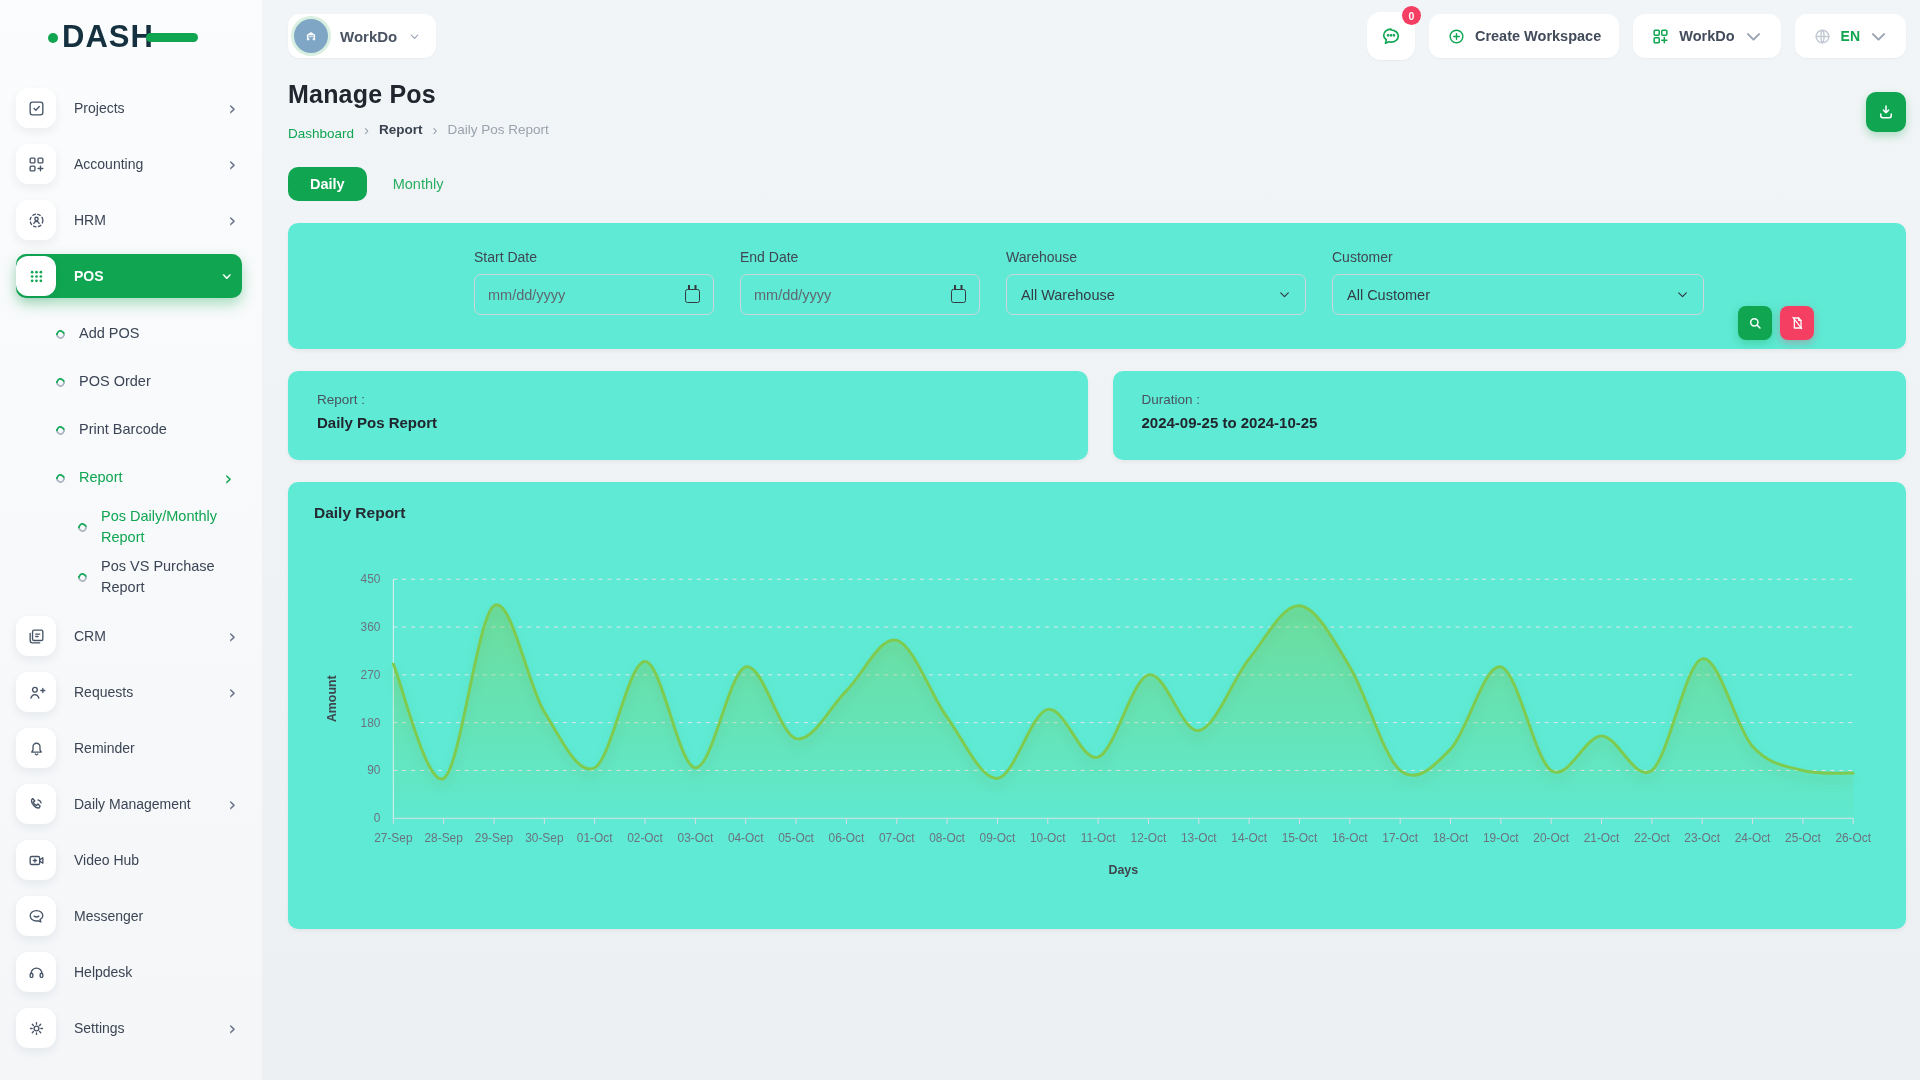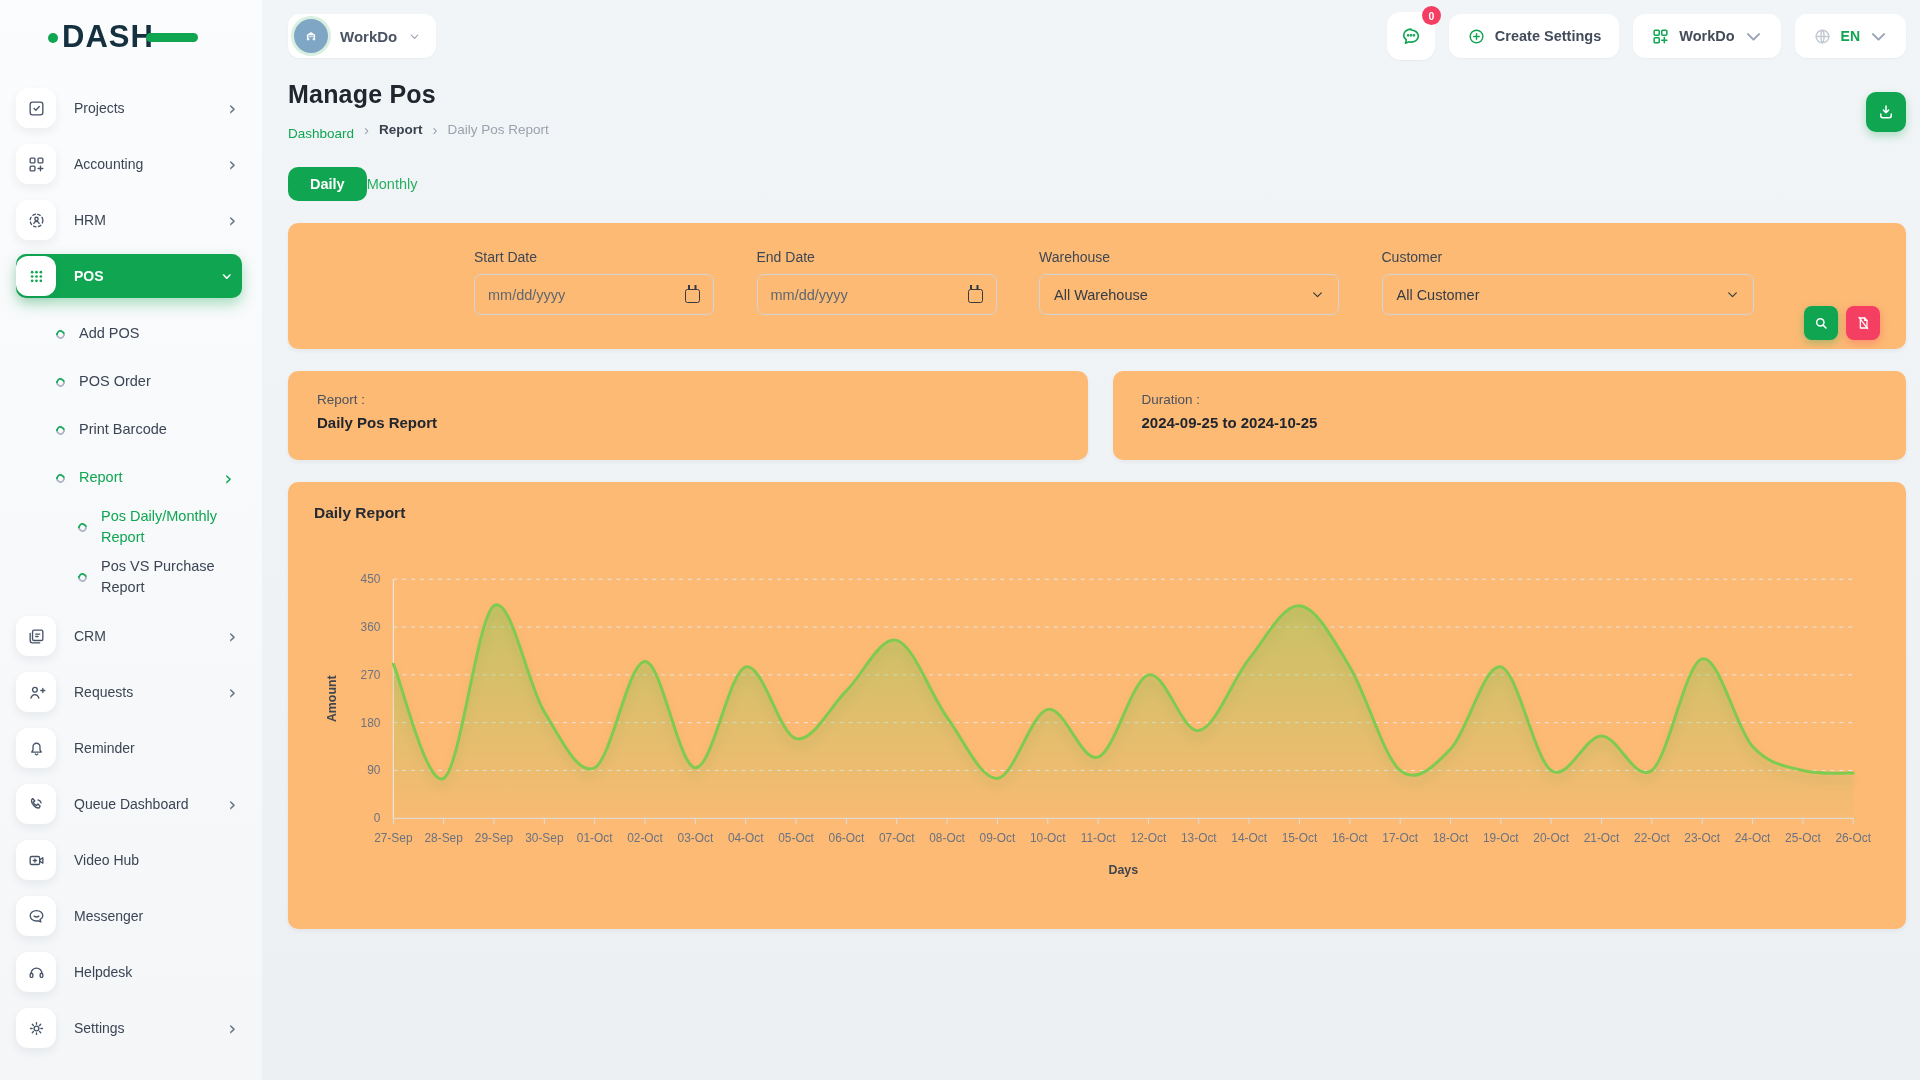--- a/index.html
+++ b/index.html
@@ -75,26 +75,26 @@
     font-size:13.5px; }
   .bc-link { color:#0fa551; cursor:pointer;margin-top:8px; }
   .bc-sep { color:#98a2b3; font-size:15px; }
   .bc-current-strong { color:#39424e; font-weight:600; cursor:pointer; }
   .bc-muted { color:#9aa2ad; }
   .dl-btn { margin-left:auto; width:40px; height:40px; border-radius:10px; background:#0fa551;
     display:flex; align-items:center; justify-content:center; cursor:pointer;
     box-shadow:0 4px 10px rgba(15,165,81,.3); margin-top:12px; }
   .dl-btn svg { width:18px; height:18px; color:#ffffff; }
 
-  .tabs { margin-top:26px; display:flex; align-items:center; }
+  .tabs { margin-top:26px; display:flex; align-items:center; gap:26px; }
   .tab-active { background:#0fa551; color:#ffffff; font-size:14.5px; font-weight:600;
     padding:9px 22px; border-radius:10px; cursor:pointer; }
   .tab-link { color:#27ae60; font-size:14.5px; font-weight:500; cursor:pointer; }
 
-  .card { background:#fdba74; border-radius:10px; box-shadow:0 2px 4px rgba(16,24,40,.05);justify-content:space-between; }
+  .card { background:#5eead4; border-radius:10px; box-shadow:0 2px 4px rgba(16,24,40,.05); }
   .filter-card { margin-top:22px; height:126px; padding:26px 26px 0 186px;
     display:flex; gap:26px; }
   .field { display:flex; flex-direction:column; }
   .field-label { font-size:14px; color:#3f4754; margin-bottom:9px; }
   .date-input { width:240px; height:41px; border:1px solid #ced4da; border-radius:7px;
     display:flex; align-items:center; padding:0 13px; }
   .date-input input { border:none; outline:none; flex:1; font-size:14.5px; color:#495057;
     font-family:"Liberation Sans",sans-serif; background:transparent; }
   .date-input input::placeholder { color:#60676f; }
   .cal-icon { width:15px; height:14px; border:1.8px solid #343a40; border-radius:2.5px;
@@ -250,21 +250,21 @@
       <span class="nav-label">Reminder</span>
     </div>
 
     <div class="nav-item">
       <span class="icon-box">
         <svg viewBox="0 0 24 24" fill="none" stroke="currentColor" stroke-width="1.7" stroke-linecap="round" stroke-linejoin="round">
             <path d="M7 4.5l2.8 2.8-1.9 1.9c.8 1.9 2.1 3.2 4 4l1.9-1.9 2.8 2.8-1.3 2.3c-4.3.6-10.2-5-9.6-9.8L7 4.5z"></path>
             <path d="M14 6.2c1.9.5 3.3 1.9 3.8 3.8"></path>
           </svg>
       </span>
-      <span class="nav-label">Queue Dashboard</span>
+      <span class="nav-label">Daily Management</span>
       <span class="nav-chevron">›</span>
     </div>
 
     <div class="nav-item">
       <span class="icon-box">
         <svg viewBox="0 0 24 24" fill="none" stroke="currentColor" stroke-width="1.7" stroke-linecap="round" stroke-linejoin="round">
             <rect x="4" y="7" width="12" height="10" rx="2"></rect>
             <path d="M16 11l4-2.4v6.8L16 13z"></path>
             <path d="M10 10v4M8 12h4"></path>
           </svg>
@@ -331,21 +331,21 @@
           <circle cx="15.2" cy="11.2" r=".6" fill="#0fa551"></circle>
         </svg>
       <span class="badge">0</span>
     </div>
 
     <div class="pill hdr-btn">
       <svg viewBox="0 0 24 24" fill="none" stroke="#0fa551" stroke-width="1.8" stroke-linecap="round">
           <circle cx="12" cy="12" r="8"></circle>
           <path d="M12 8.5v7M8.5 12h7"></path>
         </svg>
-      <span>Create Settings</span>
+      <span>Create Workspace</span>
     </div>
 
     <div class="pill hdr-btn">
       <svg viewBox="0 0 24 24" fill="none" stroke="#0fa551" stroke-width="1.9" stroke-linecap="round">
           <rect x="4" y="4" width="6.4" height="6.4" rx="1.2"></rect>
           <rect x="13.6" y="4" width="6.4" height="6.4" rx="1.2"></rect>
           <rect x="4" y="13.6" width="6.4" height="6.4" rx="1.2"></rect>
           <path d="M16.8 13.4v6.6M13.5 16.7h6.6"></path>
         </svg>
       <span>WorkDo</span>

